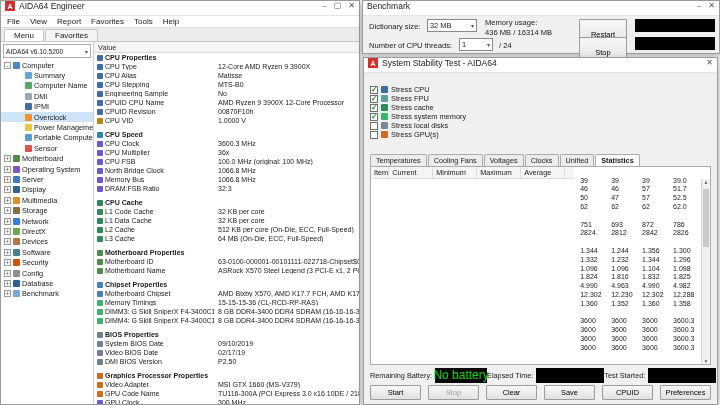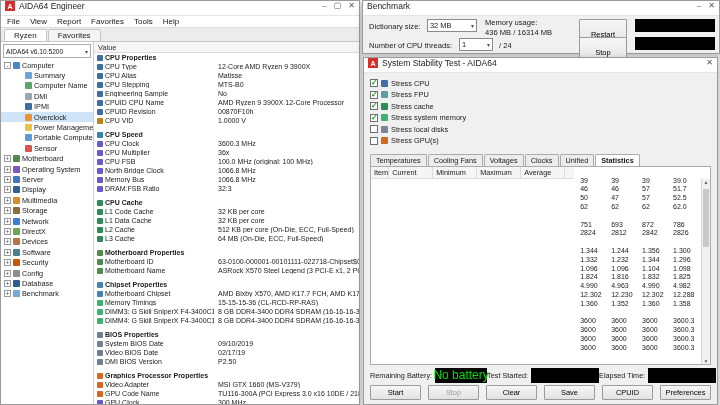--- a/index.html
+++ b/index.html
@@ -43,21 +43,21 @@
   .frow.t-blank{height:5px}
   
   .bench{left:362px;top:0;width:358px;height:54px}
   .benchbody{position:relative;height:38px;font-size:7.6px}
   .abs{position:absolute;white-space:nowrap}
   .combo{position:absolute;background:#fff;border:1px solid #8a8a8a;display:flex;align-items:center;justify-content:space-between;font-size:7.4px;padding:0 2px;height:13px}
   .btn{position:absolute;background:linear-gradient(#f6f6f6,#e2e2e2);border:1px solid #9c9c9c;font-size:7.5px;display:flex;align-items:center;justify-content:center;height:30px;border-radius:1px}
   .blackbox{position:absolute;background:#000;height:13px}
   
   .sst{left:363px;top:57px;width:355px;height:348px;display:flex;flex-direction:column}
-  .sst-top{display:flex;gap:6px;padding:4px 6px;height:78px}
+  .sst-top{display:flex;gap:6px;padding:11px 6px;height:78px}
   .stress-list{width:112px;display:flex;flex-direction:column;justify-content:space-between;font-size:7.4px;padding:1px 0}
   .stress-item{display:flex;align-items:center;gap:3px;height:10px;white-space:nowrap}
   .cb{width:8px;height:8px;border:1px solid #6f6f6f;background:#fff;position:relative;flex:0 0 auto}
   .stress-item.checked .cb::after{content:"✓";position:absolute;left:0;top:-2px;font-size:8px;color:#1f8f1f;font-weight:bold}
   .sicon{width:7px;height:7px;background:#3f6ea5}
   .logbox{flex:1;border:1px solid #ababab;background:#fff;display:flex;flex-direction:column;overflow:hidden}
   .loghead{height:12px;display:flex;background:#f5f5f5;border-bottom:1px solid #dcdcdc;font-size:7.3px;align-items:center}
   .lh1{width:92px;padding-left:3px;border-right:1px solid #dcdcdc;height:100%;display:flex;align-items:center}
   .lh2{flex:1;padding-left:3px}
   .logbody{flex:1}
@@ -122,21 +122,21 @@
       <span class="menuitem">Report</span>
 
       <span class="menuitem">Favorites</span>
 
       <span class="menuitem">Tools</span>
 
       <span class="menuitem">Help</span>
     </div>
   <div class="tabbar">
 
-      <span class="ptab selected">Ryzen</span>
+      <span class="ptab selected">Menu</span>
 
       <span class="ptab">Favorites</span>
     </div>
   <div class="main-content">
     <div class="treepane">
       <div class="vercombo">
         <span>AIDA64 v6.10.5200</span>
         <span class="dd">▾</span>
       </div>
       <div class="tree">
@@ -963,25 +963,25 @@
       <div class="vthumb"></div>
       <span>▼</span>
     </div>
   </div>
   <div class="sst-status">
     <span class="stat-pair">
       <span>Remaining Battery:</span>
       <span class="lcd w1">No battery</span>
     </span>
     <span class="stat-pair">
-      <span>Test Started:</span>
+      <span>Elapsed Time:</span>
       <span class="lcd w2"></span>
     </span>
     <span class="stat-pair">
-      <span>Elapsed Time:</span>
+      <span>Test Started:</span>
       <span class="lcd w2"></span>
     </span>
   </div>
   <div class="sst-buttons">
 
       <button class="sbtn">Start</button>
 
       <button class="sbtn disabled">Stop</button>
 
       <button class="sbtn">Clear</button>

